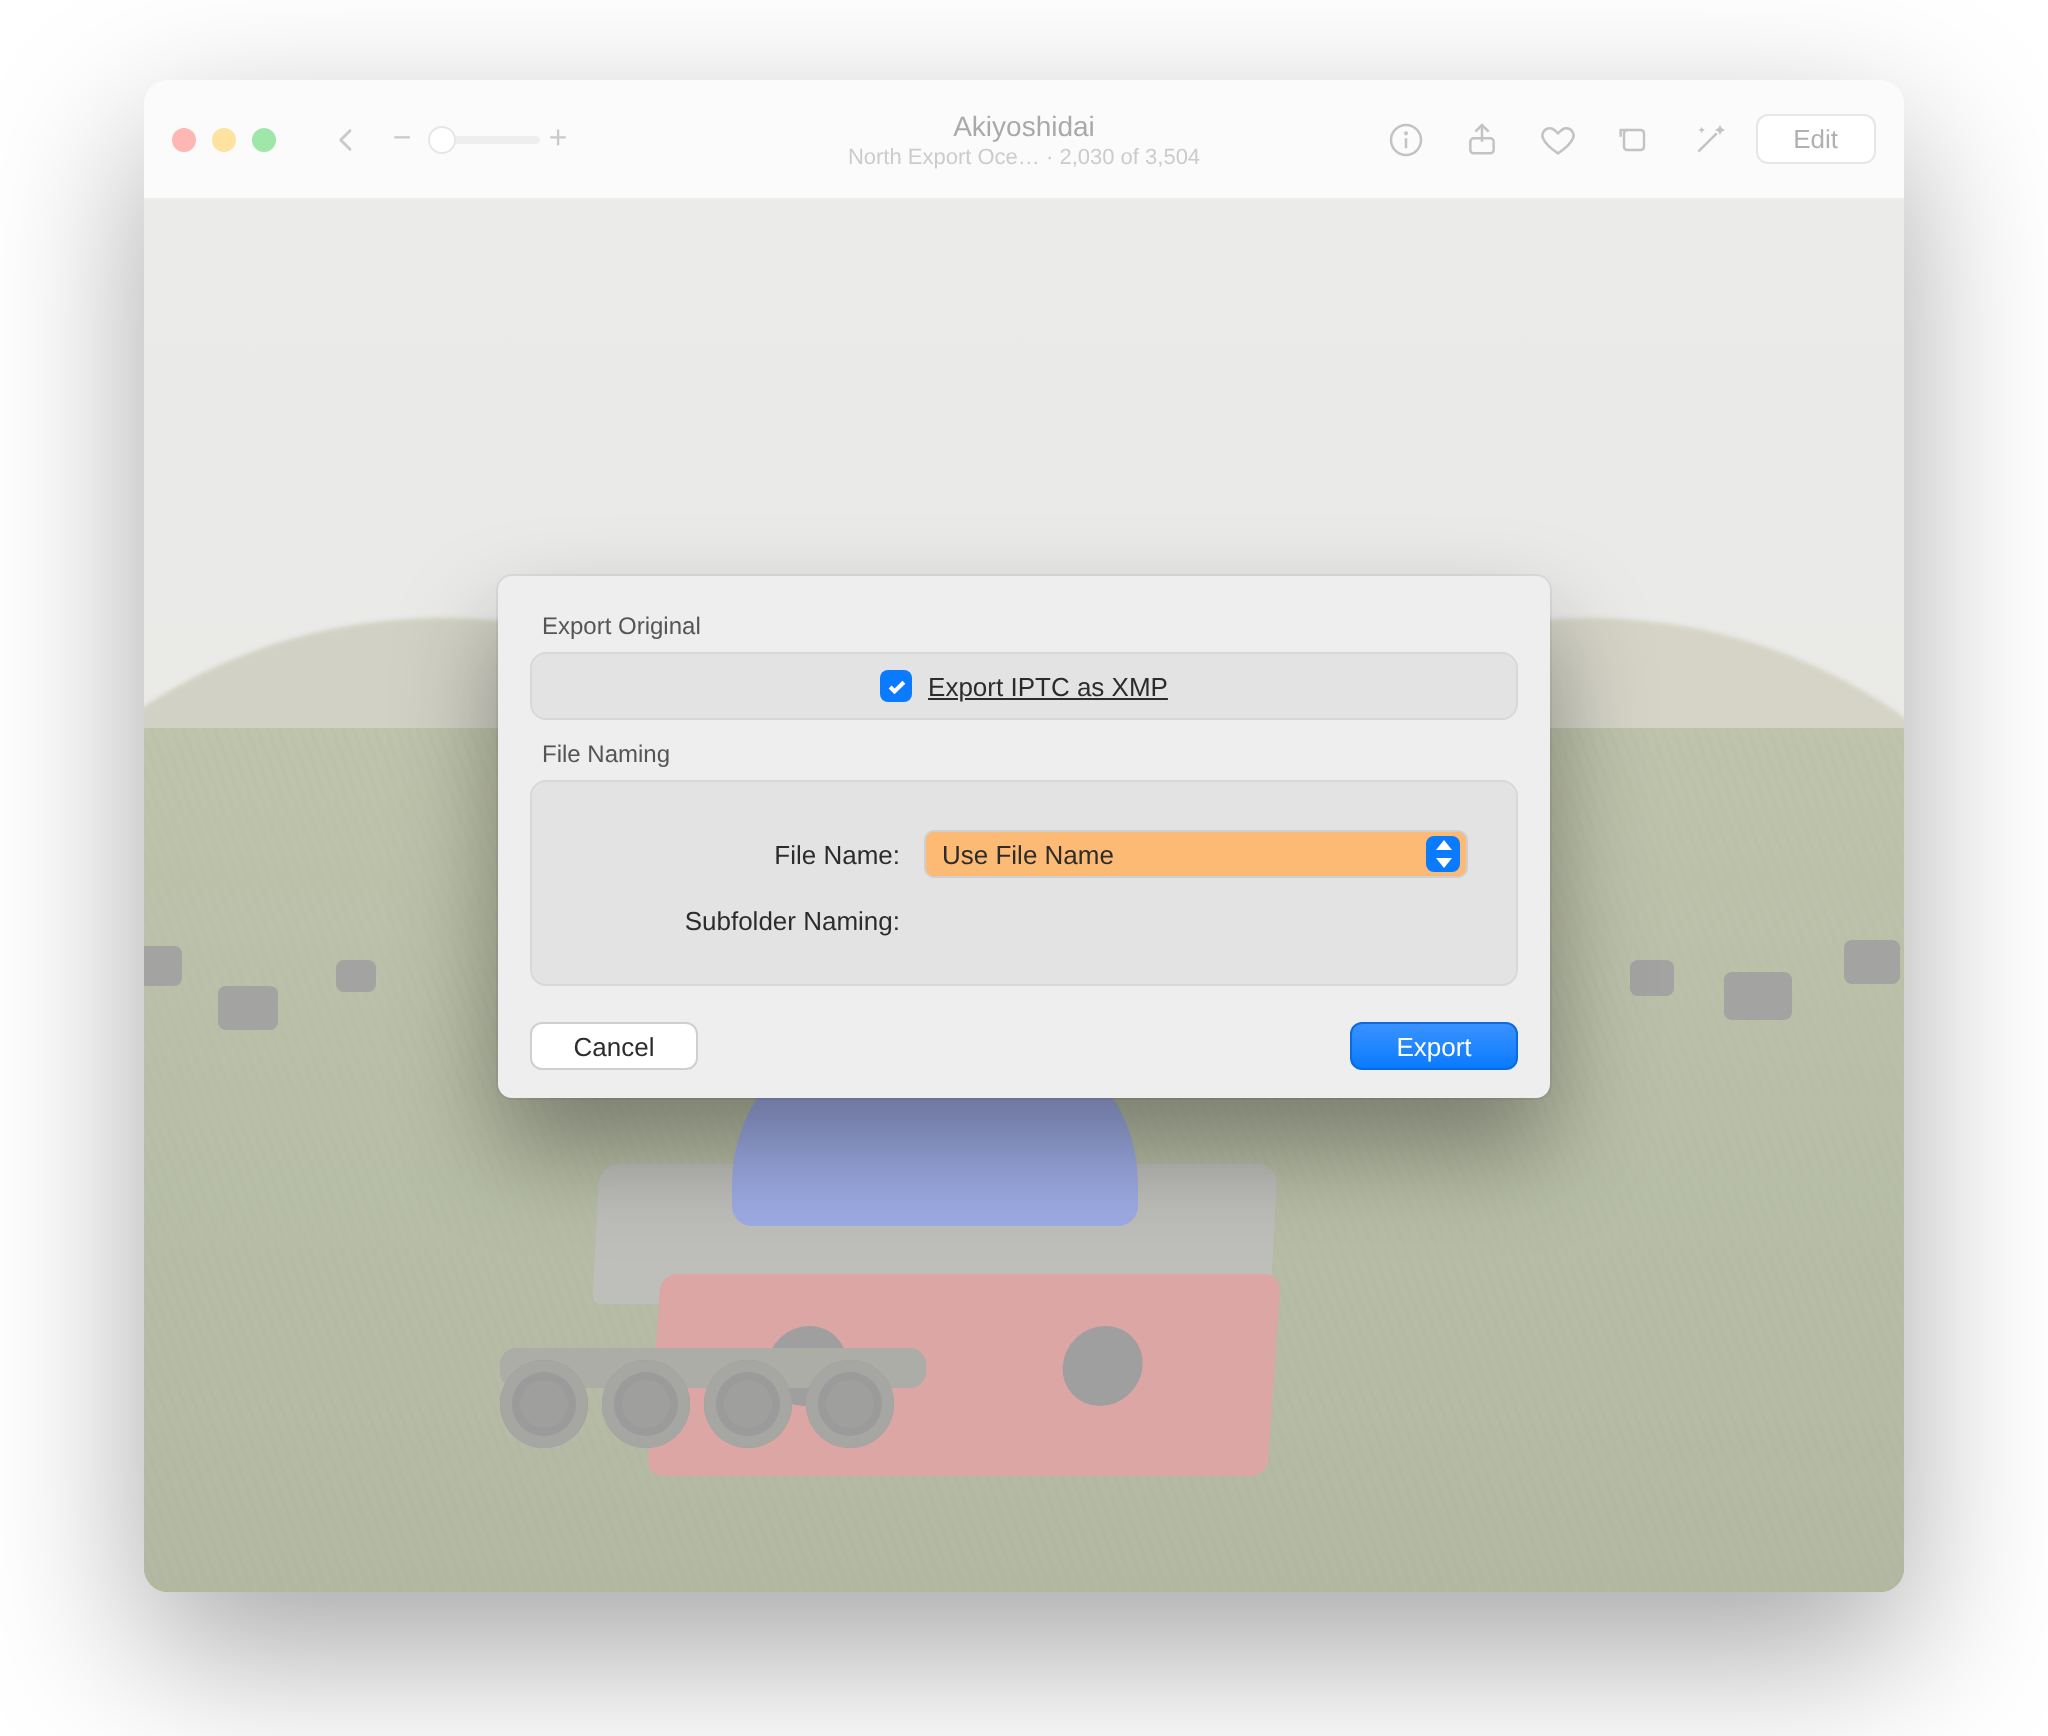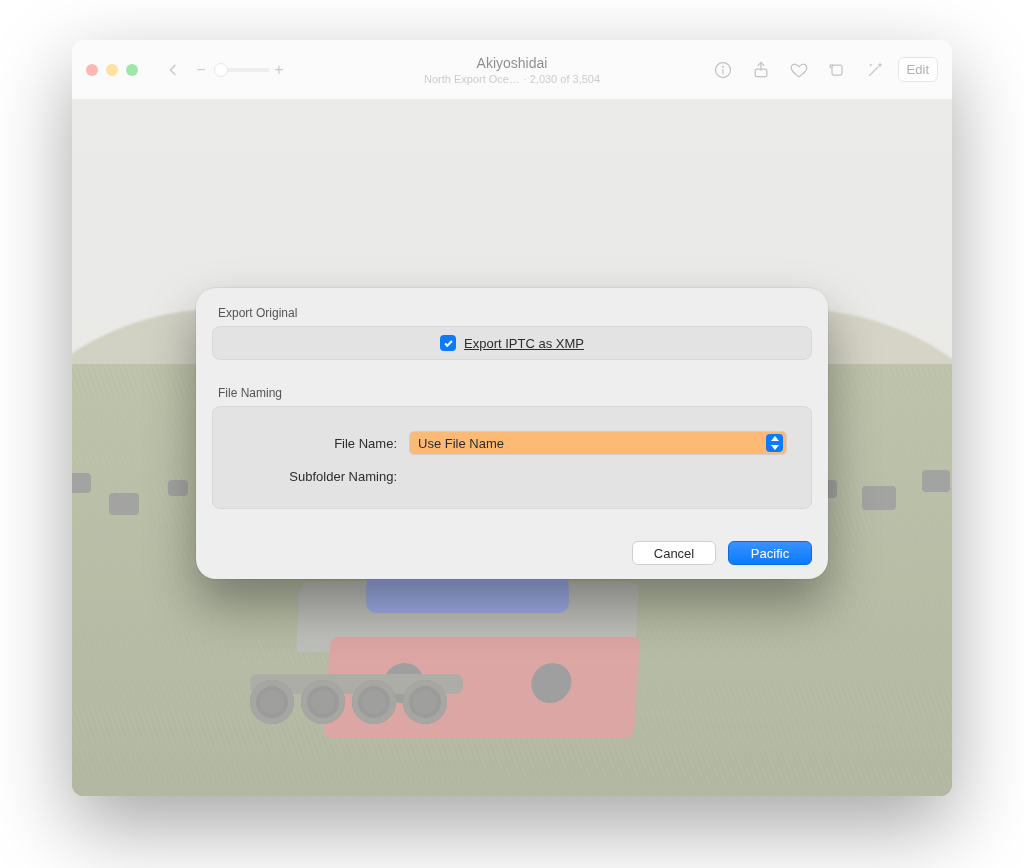--- a/index.html
+++ b/index.html
@@ -61,28 +61,28 @@
     width:52px; height:4px; background:#d9d9d9; border-radius:2px; position:relative;
   }
   .zoom .thumb {
     width:14px; height:14px; background:#fff; border:1px solid #c9c9c9; border-radius:50%;
     position:absolute; left:-4px; top:50%; transform:translateY(-50%);
   }
   .title-block {
     position:absolute; left:50%; top:50%; transform:translate(-50%,-50%);
     text-align:center; white-space:nowrap; color:#6b6b6b;
   }
-  .title-block .t1 { font-size:14px; color:#000000; }
+  .title-block .t1 { font-size:14px; color:#404040; }
   .title-block .t2 { font-size:11px; margin-top:2px; color:#8c8c8c; }
   .spacer { flex:1; }
   .tool-icons { display:flex; align-items:center; gap:16px; color:#7a7a7a; }
   .tool-icons .ico { width:22px; height:22px; display:flex; align-items:center; justify-content:center; }
   .tool-icons svg { width:20px; height:20px; stroke:#7a7a7a; fill:none; stroke-width:1.5; }
   .edit-btn {
-    margin-left:12px; padding:4px 8px; border:1px solid #c8c8c8;
+    margin-left:12px; padding:4px 18px; border:1px solid #c8c8c8;
     border-radius:6px; background:#fff; color:#505050; font-size:13px;
   }
 
   
   .canvas { position:absolute; top:60px; left:0; right:0; bottom:0; overflow:hidden; }
   .scene { position:absolute; inset:0; }
   .sky { position:absolute; left:0; right:0; top:0; height:44%;
          background: linear-gradient(#d2d2cf, #d0cfca); }
   .hill-l { position:absolute; left:-12%; top:30%; width:58%; height:34%;
             background:#83845d; border-radius:50% 50% 0 0 / 100% 100% 0 0; filter:blur(1px); opacity:.7;}
@@ -115,22 +115,22 @@
   .turret-blue { position:absolute; left:28%; bottom:38%; width:42%; height:26%;
                  background:#2947c6; border-radius:80px 80px 10px 10px; }
   .turret-top { position:absolute; left:42%; bottom:60%; width:16%; height:7%;
                  background:#1d1d1d; border-radius:24px; }
   .barrel { position:absolute; left:48%; bottom:66%; width:4%; height:4%; background:#1d1d1d; border-radius:4px;}
 
   
   .sheet {
     position:absolute; z-index:10;
     left:50%; transform:translateX(-50%);
-    top:248px; width:632px;
-    background:#eeeeee; border-radius:20px;
+    top:248px; width:526px;
+    background:#eeeeee; border-radius:7px;
     box-shadow: 0 25px 50px rgba(0,0,0,.35), 0 0 0 1px rgba(0,0,0,.05);
     padding:16px 16px 14px 16px;
     font-size:13px; color:#2c2c2c;
   }
   .sec-label { font-size:12px; color:#555; margin:2px 0 6px 6px; }
   .panel {
     background:#e3e3e3; border:1px solid #d8d8d8; border-radius:8px;
     padding:8px 12px; 
   }
   .panel.center { display:flex; align-items:center; justify-content:center; gap:8px; height:34px;text-decoration:underline;}
@@ -147,21 +147,21 @@
     flex:1; height:24px; background:#fdba74; border:1px solid #cfcfcf; border-radius:5px;
     display:flex; align-items:center; justify-content:space-between;
     padding:0 3px 0 8px; font-size:13px;
   }
   .stepper {
     width:17px; height:18px; background:#0a7bff; border-radius:4px;
     display:flex; flex-direction:column;
   }
   .stepper span{ flex:1; display:flex; align-items:center; justify-content:center; }
   .stepper svg{ width:8px; height:5px; fill:#fff; }
-  .sheet-actions { display:flex; justify-content:flex-end; gap:12px; margin-top:32px; }
+  .sheet-actions { display:flex; justify-content:space-between; gap:12px; margin-top:18px; }
   .btn { height:24px; padding:0 20px; border-radius:6px; font-size:13px; display:flex; align-items:center; justify-content:center; min-width:84px;}
   .btn.secondary { background:#fff; border:1px solid #cfcfcf; color:#2c2c2c; }
   .btn.primary { background:linear-gradient(#3a92ff,#0a7bff); color:#fff; border:1px solid #0a6be0; }
 </style>
 </head>
 <body>
 
 <div class="shadow-wrap">
   <div class="window">
 
@@ -272,21 +272,21 @@
       <div class="sec-label">Export Original</div>
       <div class="panel center">
         <span class="chk">
           <svg viewBox="0 0 16 16">
               <path d="M3 8l3.2 3.2L13 4.5"></path>
             </svg>
         </span>
         <span>Export IPTC as XMP</span>
       </div>
 
-      <div class="sec-label" style="margin-top:26px">File Naming</div>
+      <div class="sec-label" style="margin-top:10px">File Naming</div>
       <div class="panel file-panel">
         <div class="row">
           <div class="lbl">File Name:</div>
           <div class="select">
             <span>Use File Name</span>
             <span class="stepper">
               <span>
                   <svg viewBox="0 0 8 5">
                     <path d="M0 5 L4 0 L8 5 Z"></path>
                   </svg>
@@ -299,18 +299,18 @@
             </span>
           </div>
         </div>
         <div class="row">
           <div class="lbl">Subfolder Naming:</div>
         </div>
       </div>
 
       <div class="sheet-actions">
         <div class="btn secondary">Cancel</div>
-        <div class="btn primary">Pacific</div>
+        <div class="btn primary">Export</div>
       </div>
     </div>
 
   </div>
 </div>
 
 </body></html>

